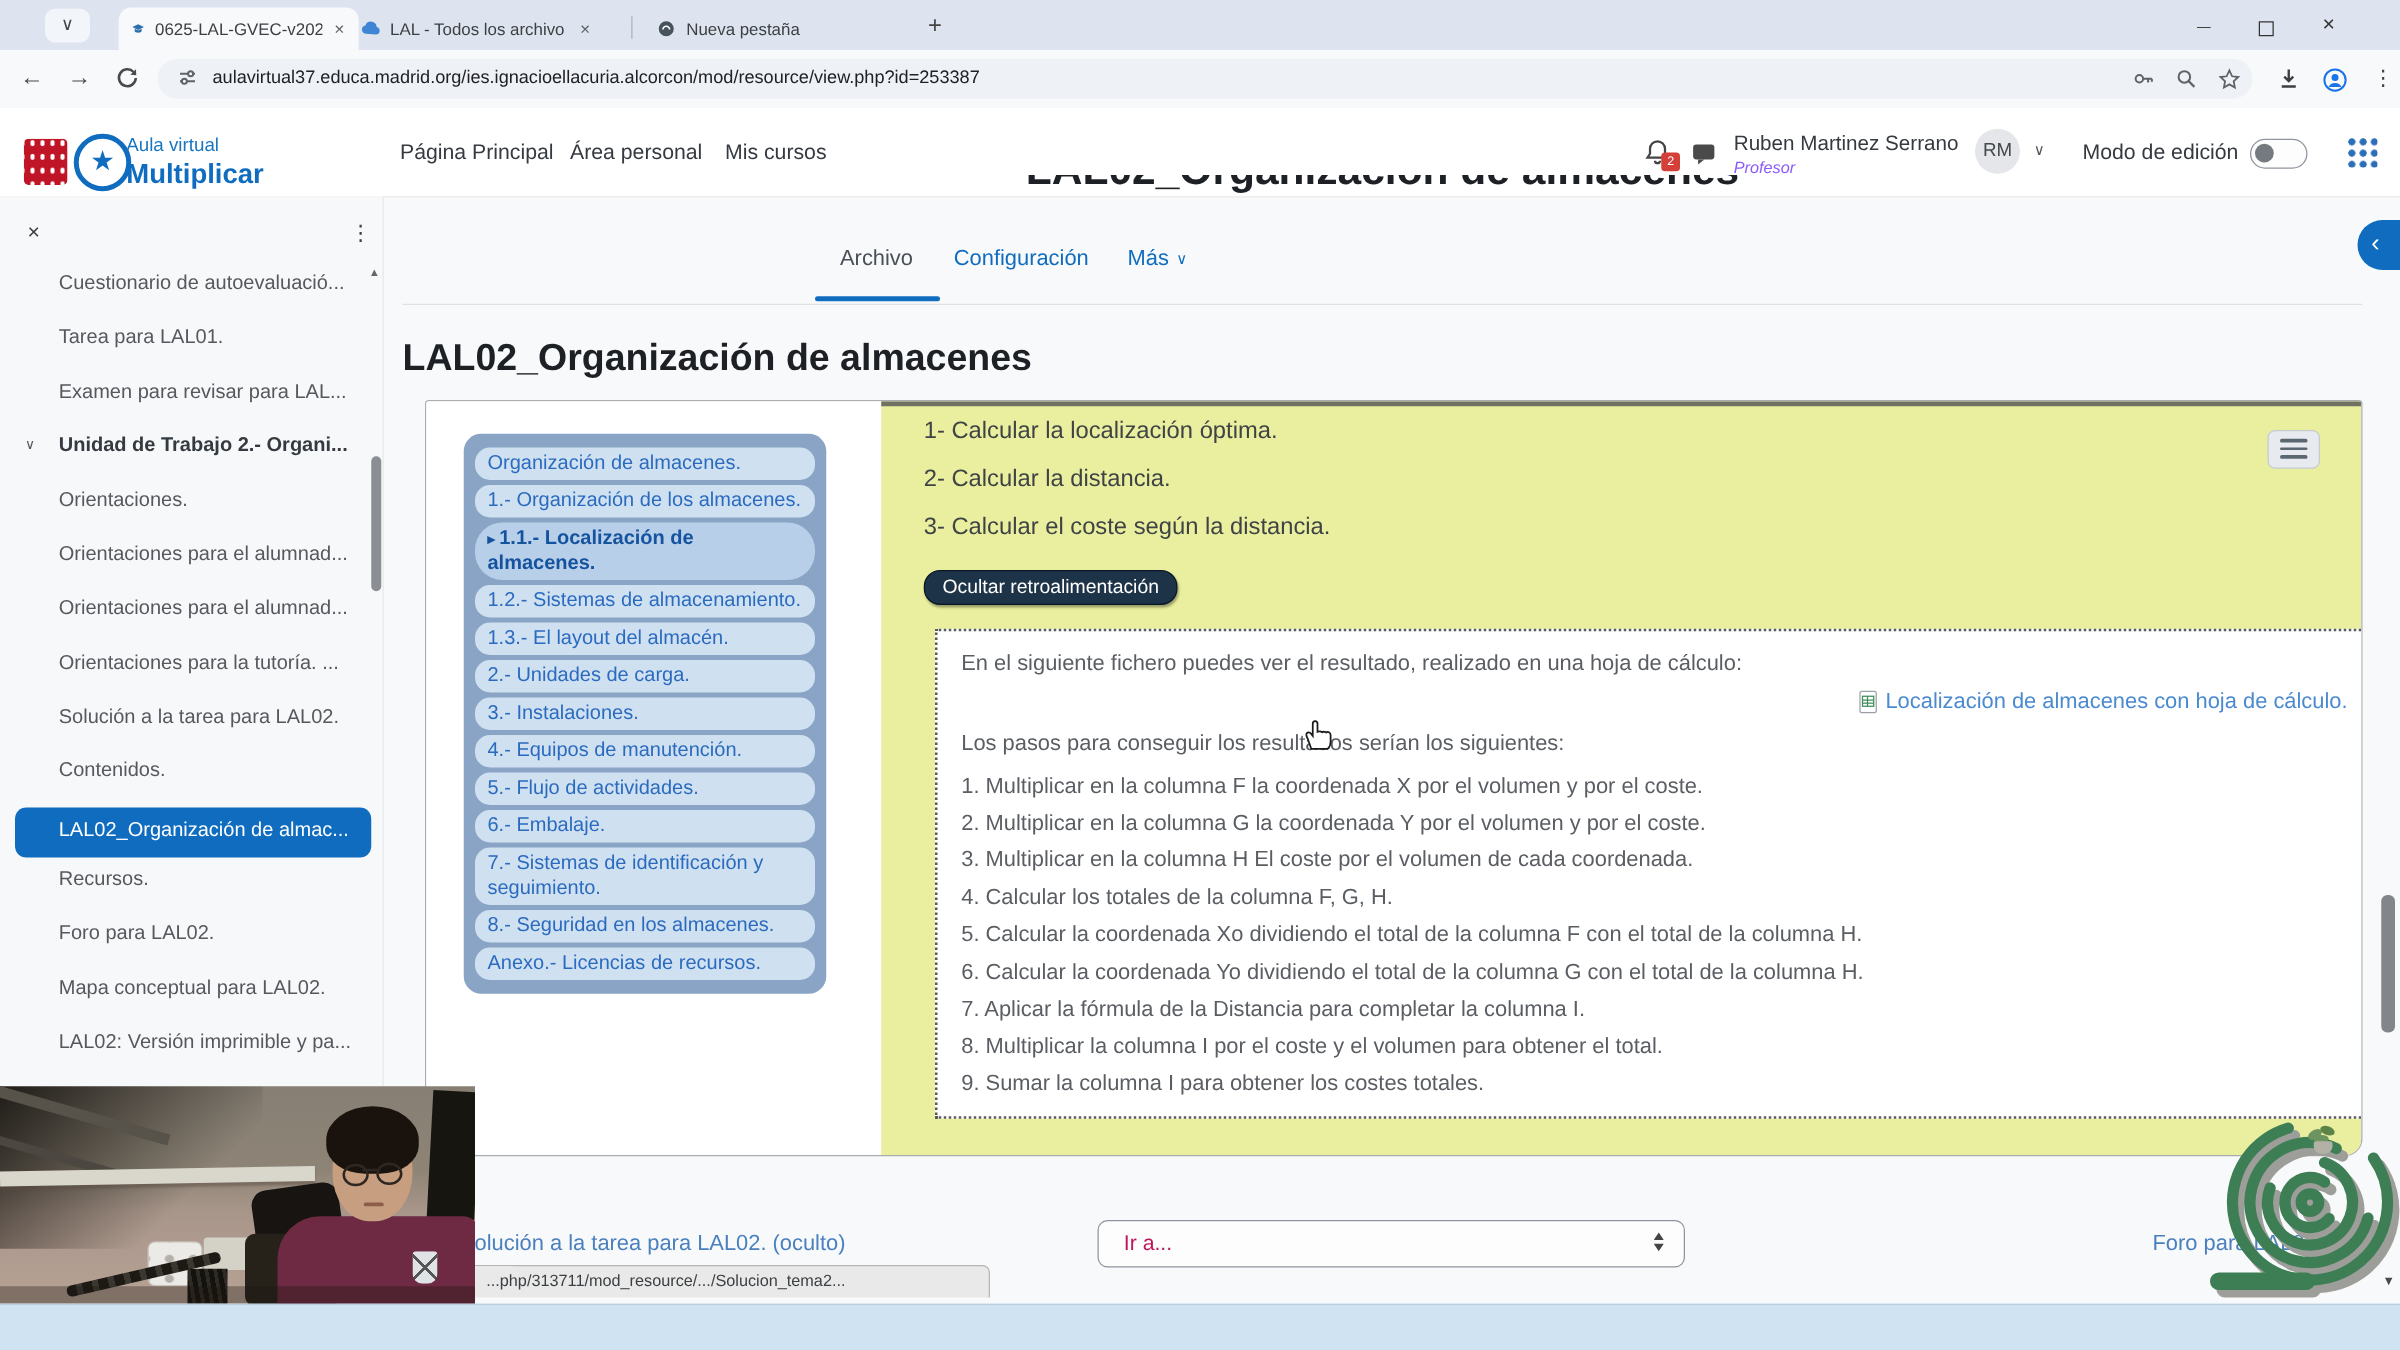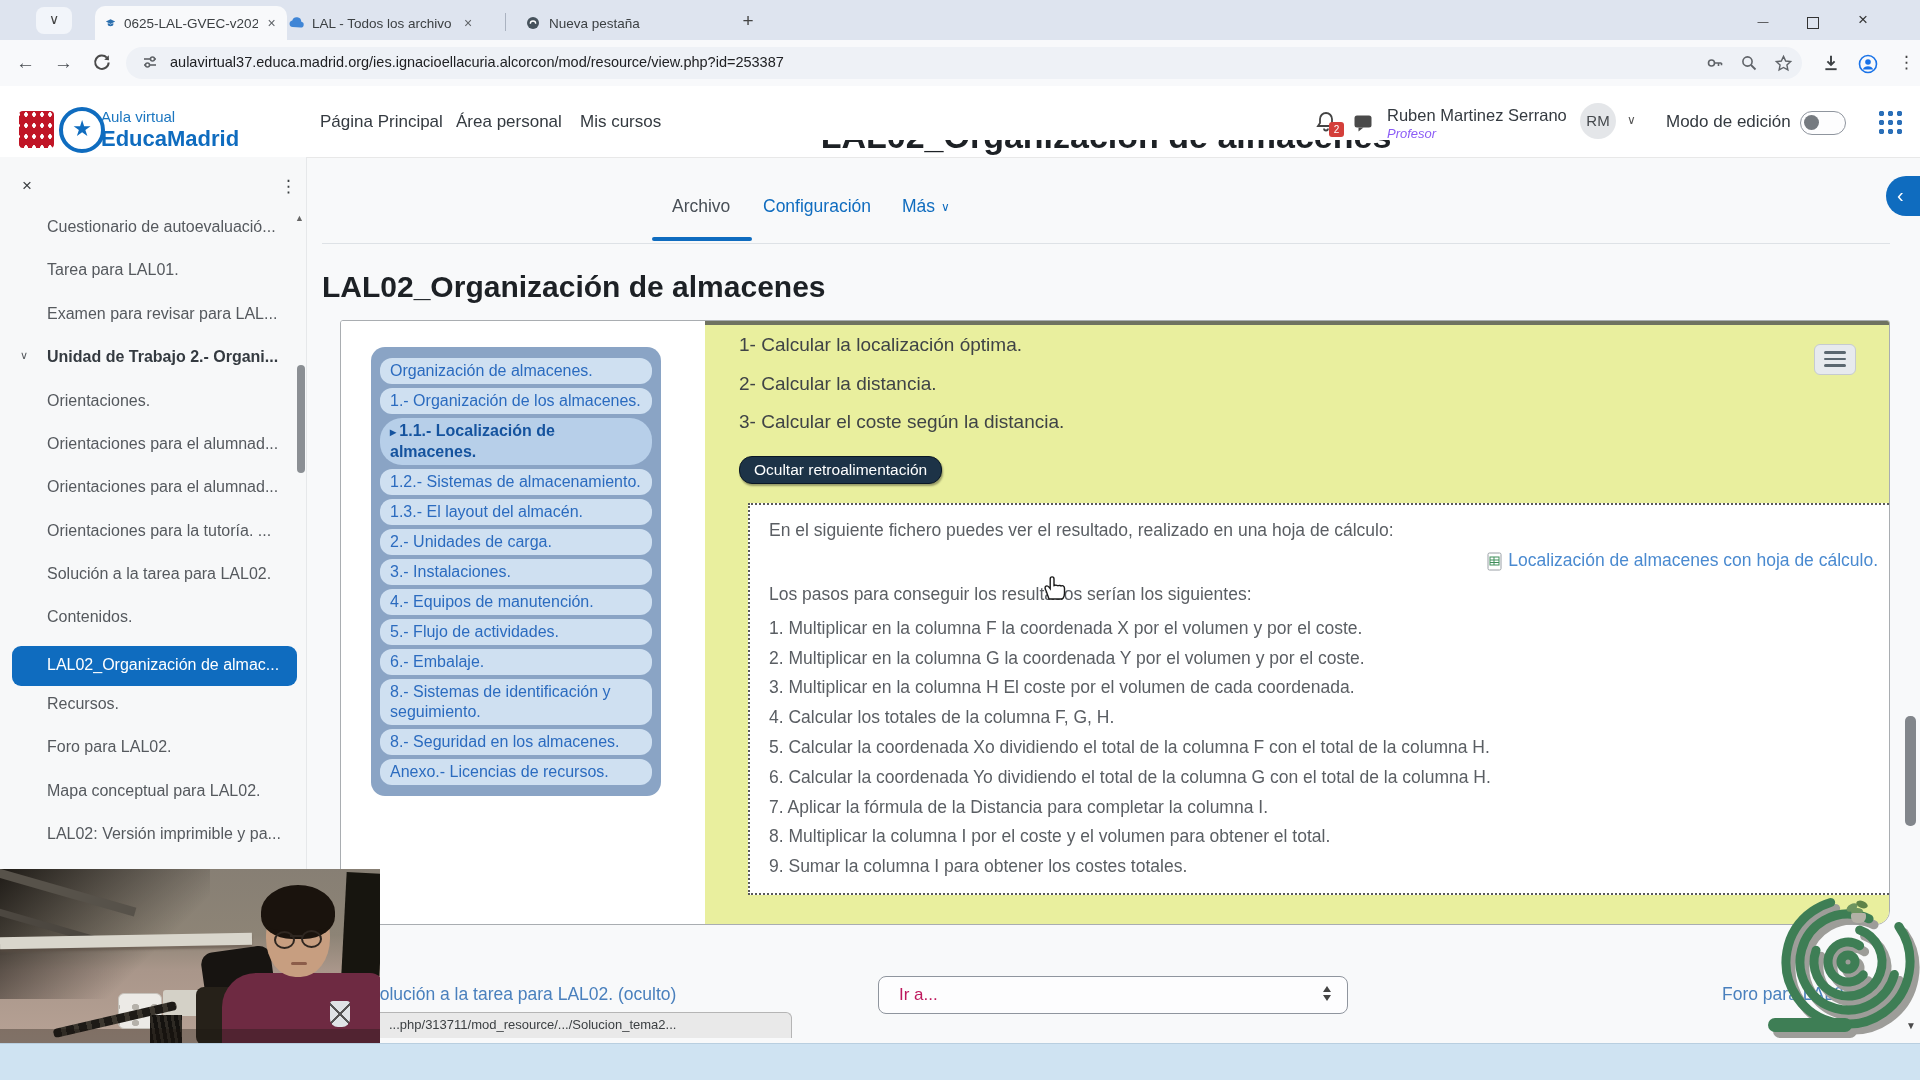--- a/index.html
+++ b/index.html
@@ -268,21 +268,21 @@
       <circle cx="10" cy="10" r="8.5" fill="none" stroke="#1a73e8" stroke-width="1.6"></circle>
       <circle cx="10" cy="8" r="2.8" fill="#1a73e8"></circle>
       <path d="M4.8 15.5a5.6 5 0 0 1 10.4 0" fill="#1a73e8"></path>
     </svg>
   <div class="a" style="left:1898px;top:52px;font-size:17px;color:#444;">⋮</div>
 
   <div class="a mheader"></div>
   <div class="a flag"></div>
   <div class="a edulogo"></div>
   <div class="a brandtop">Aula virtual</div>
-  <div class="a brandname">EducaMadrid</div>
+  <div class="a brandname">Multiplicar</div>
   <div class="a hnav" style="left:320px;">Página Principal</div>
   <div class="a hnav" style="left:456px;">Área personal</div>
   <div class="a hnav" style="left:580px;">Mis cursos</div>
   <svg class="a bellwrap" width="22" height="24" viewBox="0 0 22 24">
       <path d="M11 3a6 6 0 0 1 6 6v4l2 3H3l2-3V9a6 6 0 0 1 6-6z" fill="none" stroke="#444" stroke-width="1.8"></path>
       <path d="M9 18.5a2 2 0 0 0 4 0" fill="none" stroke="#444" stroke-width="1.8"></path>
     </svg>
   <div class="a badge">2</div>
   <svg class="a chatwrap" width="22" height="22" viewBox="0 0 22 22">
       <rect x="2.5" y="3.5" width="17" height="12" rx="2.5" fill="#4a4a4a"></rect>
@@ -368,21 +368,21 @@
         <div class="pill">Organización de almacenes.</div>
         <div class="pill">1.- Organización de los almacenes.</div>
         <div class="pill on">1.1.- Localización de almacenes.</div>
         <div class="pill">1.2.- Sistemas de almacenamiento.</div>
         <div class="pill">1.3.- El layout del almacén.</div>
         <div class="pill">2.- Unidades de carga.</div>
         <div class="pill">3.- Instalaciones.</div>
         <div class="pill">4.- Equipos de manutención.</div>
         <div class="pill">5.- Flujo de actividades.</div>
         <div class="pill">6.- Embalaje.</div>
-        <div class="pill">8.- Sistemas de identificación y seguimiento.</div>
+        <div class="pill">7.- Sistemas de identificación y seguimiento.</div>
         <div class="pill">8.- Seguridad en los almacenes.</div>
         <div class="pill">Anexo.- Licencias de recursos.</div>
       </div>
     </div>
     <div class="yellow">
       <div class="ytopline"></div>
       <div class="ysteps">
         <p>1- Calcular la localización óptima.</p>
         <p>2- Calcular la distancia.</p>
         <p>3- Calcular el coste según la distancia.</p>

